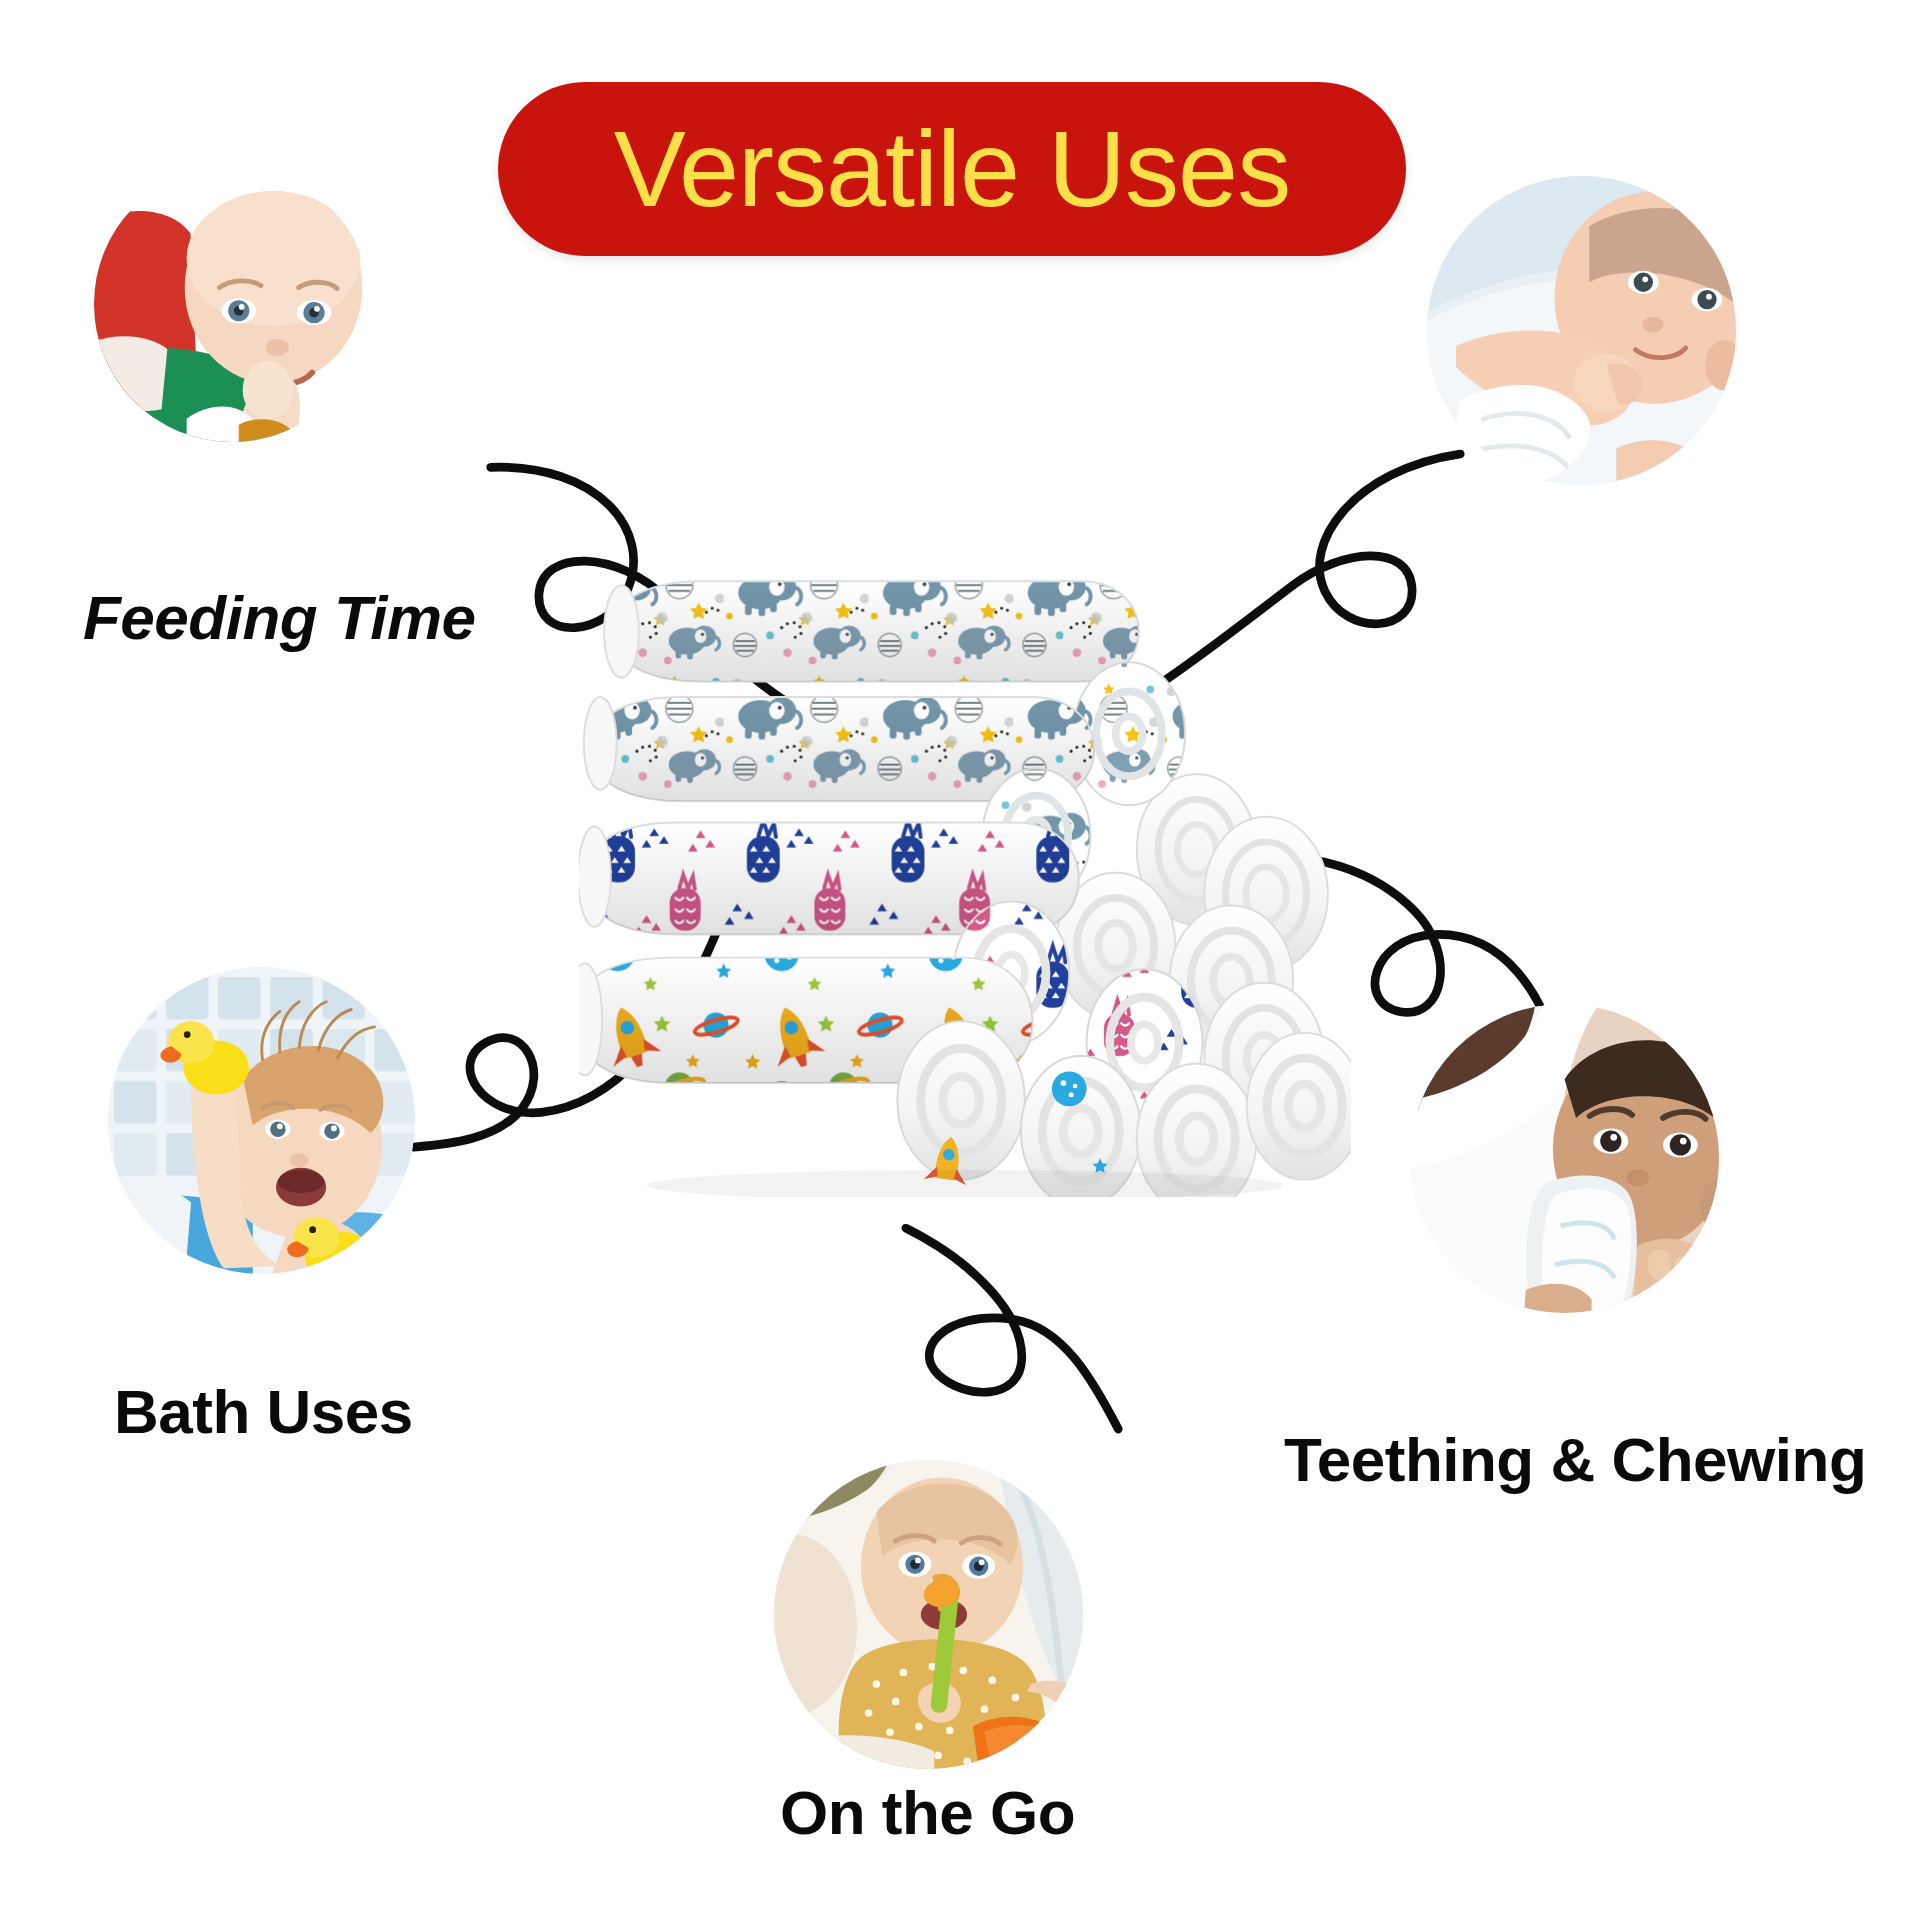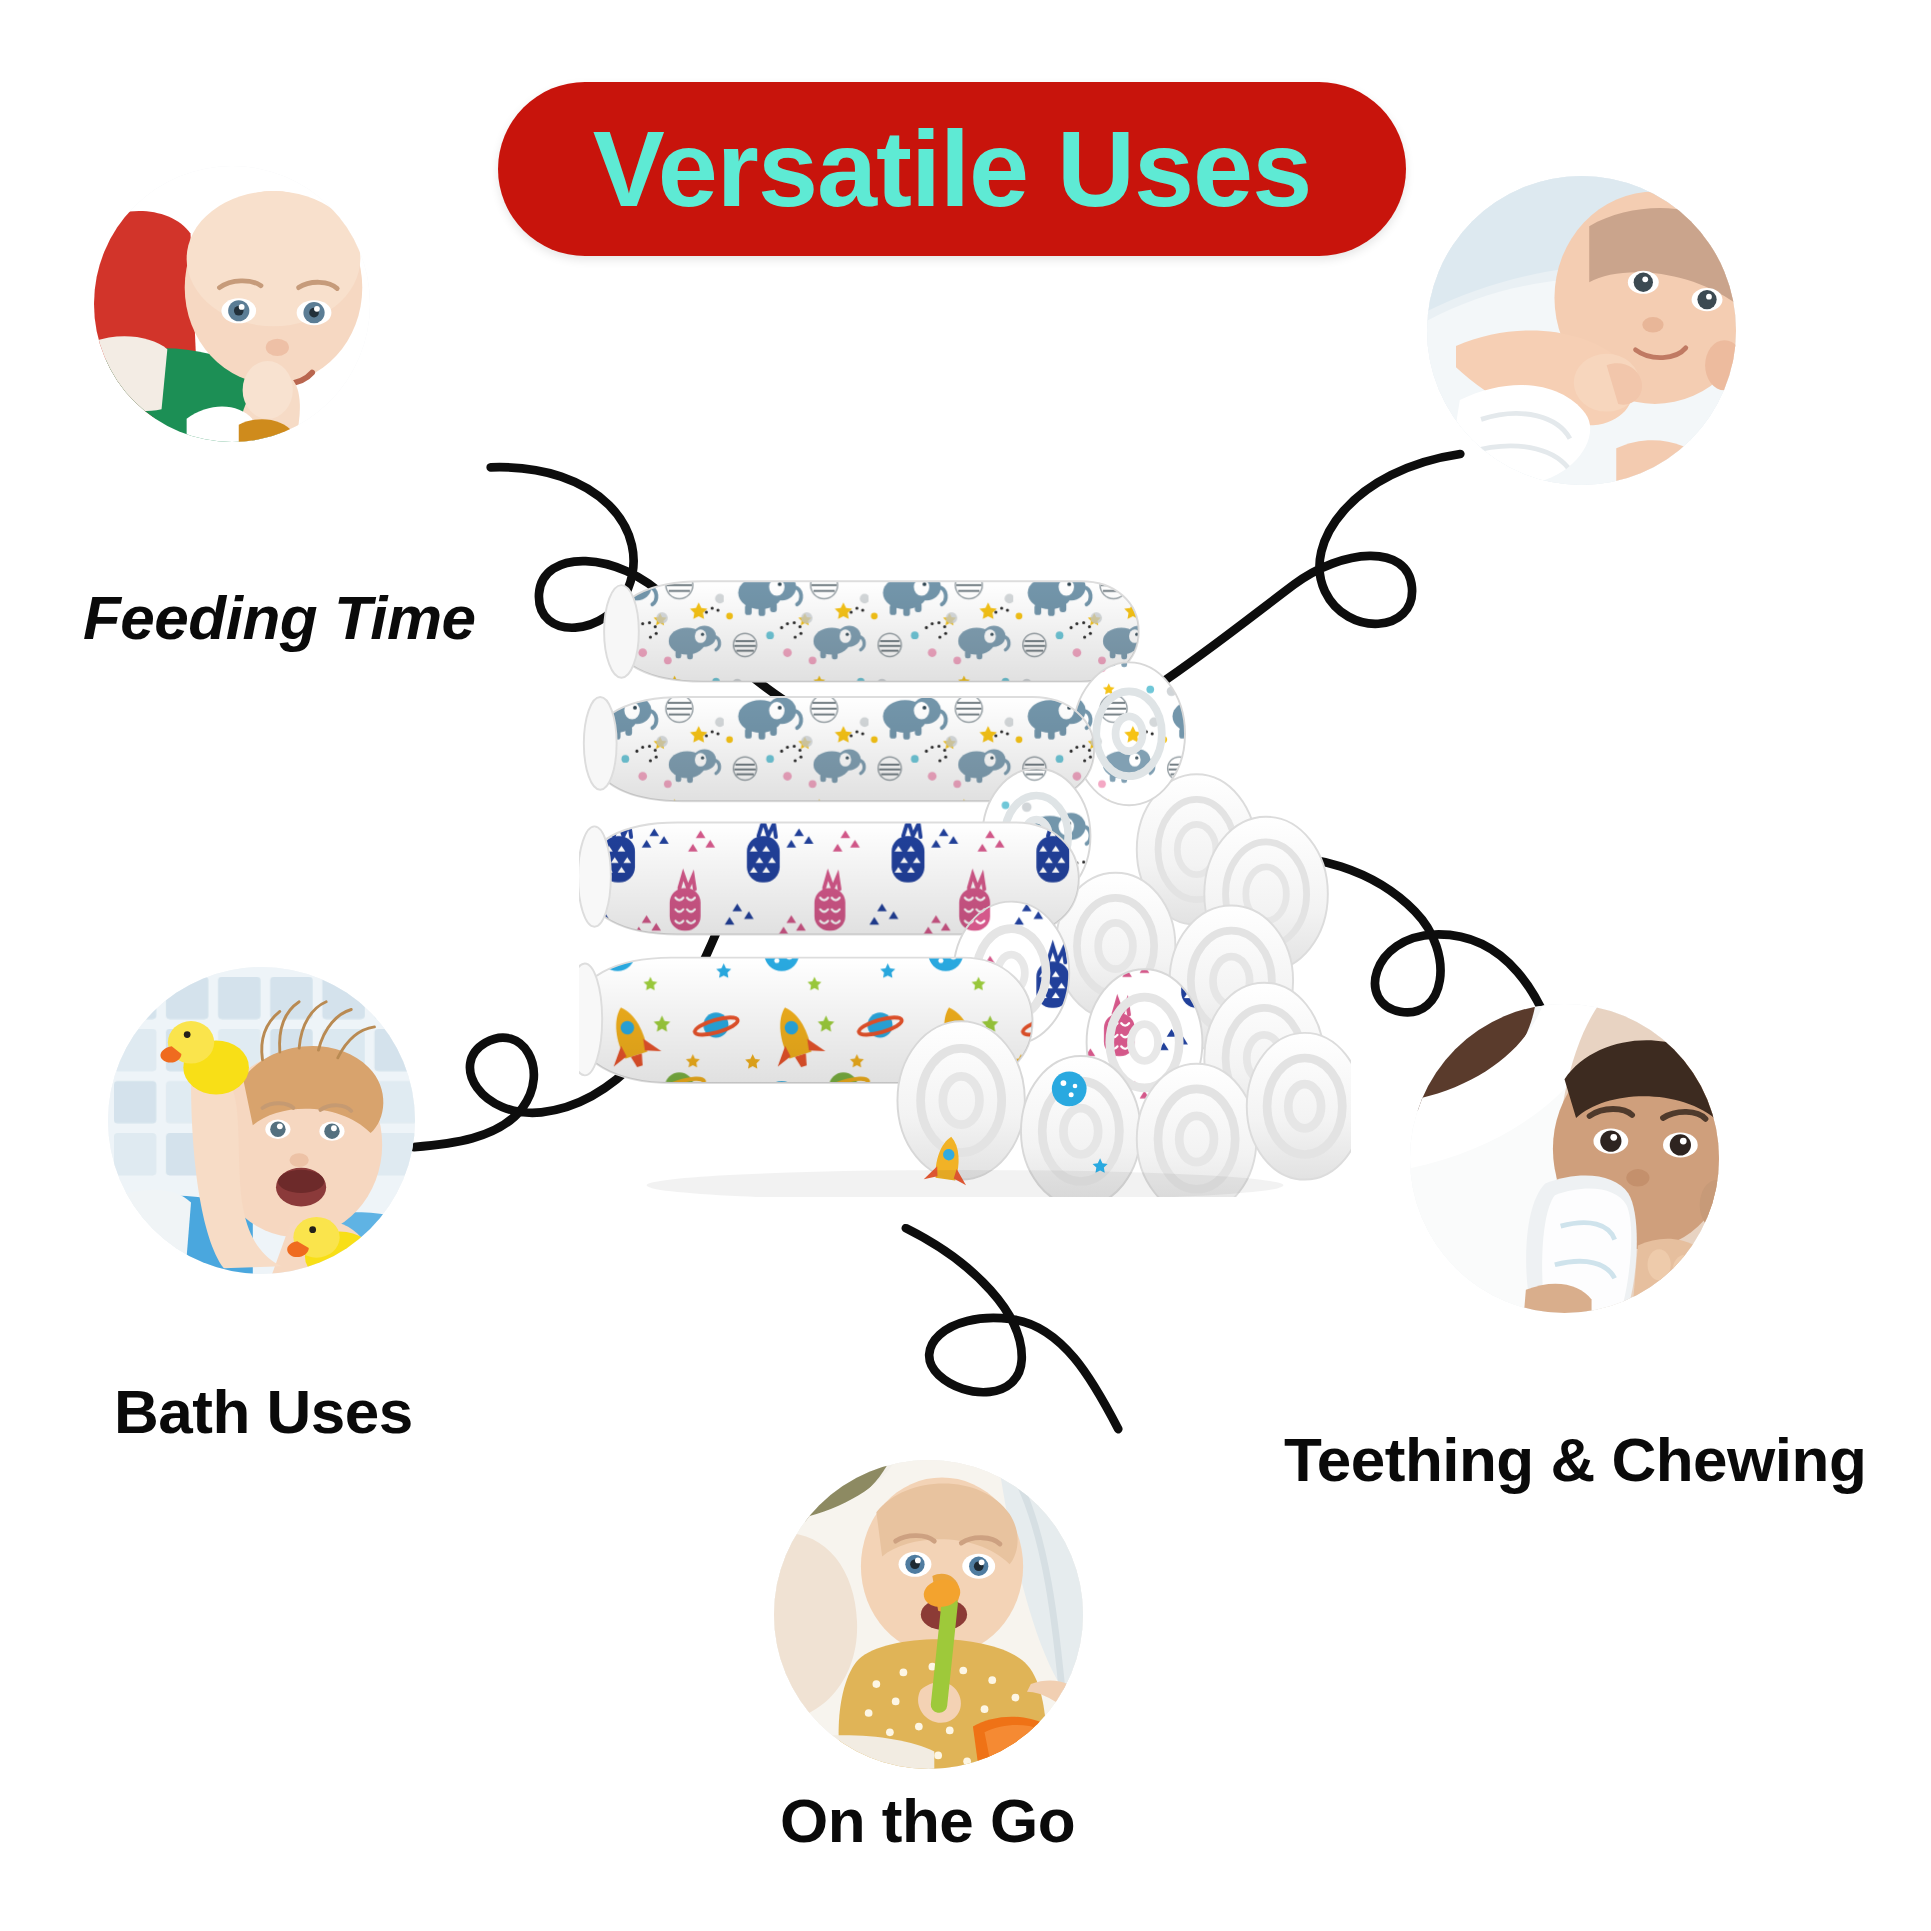--- a/index.html
+++ b/index.html
@@ -16,23 +16,23 @@
   .banner{
     position:absolute;
     left:498px;top:82px;
     width:908px;height:174px;
     background:var(--brand,#C8140C);
     border-radius:89px;
     display:flex;align-items:center;justify-content:center;
     box-shadow:0 3.9px 9.7px rgba(0,0,0,.10);
   }
   .banner-text{
-    color:#5eead4;
+    color:#fde047;
     font-size:108px;
-    font-weight:700;
+    font-weight:400;
     letter-spacing:-1px;
     line-height:1;
     white-space:nowrap;
     font-family:"Liberation Sans", sans-serif;
   }
 
   
   .photo{
     position:absolute;
     border-radius:50%;
@@ -290,21 +290,21 @@
       <path d="M152 238 C 166 226, 186 228, 192 244 C 198 260, 186 274, 170 272 C 154 270, 144 252, 152 238 Z" fill="#f4d2b4"></path>
       <path d="M164 120 C 176 114, 190 120, 192 134 C 194 150, 180 160, 170 156" fill="#eba43a"></path>
       <rect x="168" y="140" width="17" height="122" rx="8" fill="#9ec93a" transform="rotate(6 176 200)"></rect>
       <ellipse cx="174" cy="138" rx="19" ry="14" fill="#f3a32e" transform="rotate(-10 174 138)"></ellipse>
       <path d="M206 276 C 236 258, 286 264, 300 292 C 308 310, 292 320, 270 320 L 212 320 Z" fill="#ef7216"></path>
       <path d="M218 282 C 246 268, 284 274, 294 294 C 300 306, 288 312, 268 312 L 224 312 Z" fill="#f58a33"></path>
       <path d="M0 292 C 60 280, 130 284, 166 302 L 166 320 L 0 320 Z" fill="#f2ece2"></path>
       <path d="M266 232 C 288 224, 310 230, 318 244 L 318 272 C 298 252, 278 240, 262 240 Z" fill="#f1cfb2"></path>
     </svg>
   </div>
-  <div class="label" style="left:780px;top:1782px;margin-top:8px;">On the Go</div>
+  <div class="label" style="left:780px;top:1782px;">On the Go</div>
 
   <div id="product">
     <svg viewBox="0 0 800 660" width="772" height="637">
       <defs>
 
         <pattern id="pat-elephant" width="150" height="120" patternUnits="userSpaceOnUse">
           <rect width="150" height="120" fill="#ffffff"></rect>
           <g fill="#7396ab">
             <ellipse cx="38" cy="42" rx="23" ry="17"></ellipse>
             <ellipse cx="60" cy="36" rx="15" ry="14"></ellipse>

